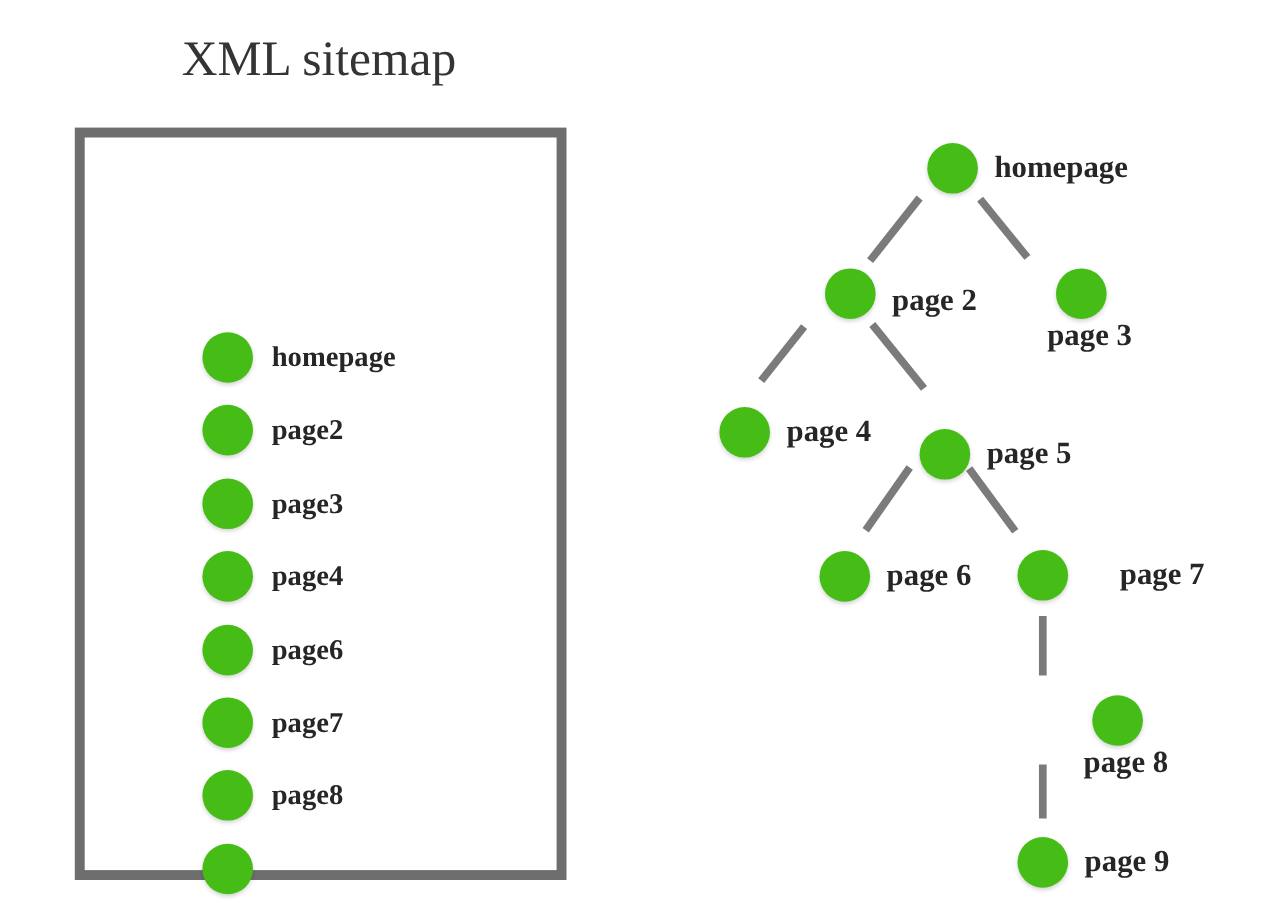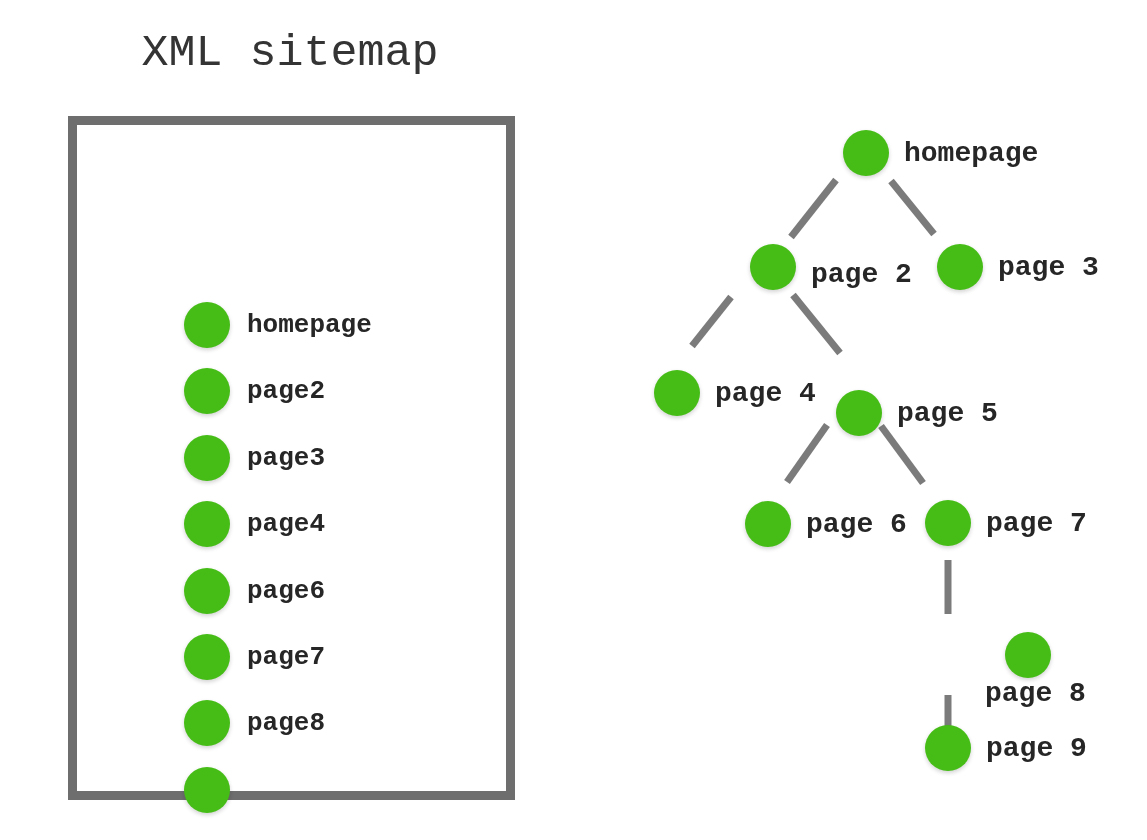--- a/index.html
+++ b/index.html
@@ -11,21 +11,21 @@
     --bg: #ffffff;
   }
   * { margin: 0; padding: 0; box-sizing: border-box; }
   html, body { background: var(--bg); }
   .canvas {
     position: relative;
     width: 1147px;
     height: 840px;
     background: var(--bg);
     overflow: hidden;
-    font-family: Liberation Mono, monospace;
+    font-family: Liberation Serif, serif;
   }
   .title {
     position: absolute;
     top: 31px;
     transform: translateX(-50%);
     font-size: 45px;
     font-weight: 400;
     line-height: 1;
     color: var(--title-text);
     white-space: nowrap;
@@ -151,42 +151,42 @@
     </svg>
   <div class="tree">
       <div class="node" style="left: 843px; top: 130px;">
         <span class="dot"></span>
         <span class="nlabel">homepage</span>
       </div>
       <div class="node" style="left: 750px; top: 244px; align-items: flex-end;">
         <span class="dot"></span>
         <span class="nlabel">page 2</span>
       </div>
-      <div class="node" style="left: 937px; top: 244px;">
+      <div class="node" style="left: 937px; top: 244px; flex-direction: column;">
         <span class="dot"></span>
         <span class="nlabel">page 3</span>
       </div>
       <div class="node" style="left: 654px; top: 370px; justify-content: center;">
         <span class="dot"></span>
         <span class="nlabel">page 4</span>
       </div>
       <div class="node" style="left: 836px; top: 390px;">
         <span class="dot"></span>
         <span class="nlabel">page 5</span>
       </div>
       <div class="node" style="left: 745px; top: 501px;">
         <span class="dot"></span>
         <span class="nlabel">page 6</span>
       </div>
-      <div class="node" style="left: 925px; top: 500px;">
+      <div class="node" style="left: 925px; top: 500px; gap: 32px;">
         <span class="dot"></span>
         <span class="nlabel">page 7</span>
       </div>
       <div class="node" style="left: 970px; top: 632px; flex-direction: column;">
         <span class="dot"></span>
         <span class="nlabel">page 8</span>
       </div>
-      <div class="node" style="left: 925px; top: 725px;">
+      <div class="node" style="left: 925px; top: 761px;">
         <span class="dot"></span>
         <span class="nlabel">page 9</span>
       </div>
     </div>
 </div>
 
 </body></html>

